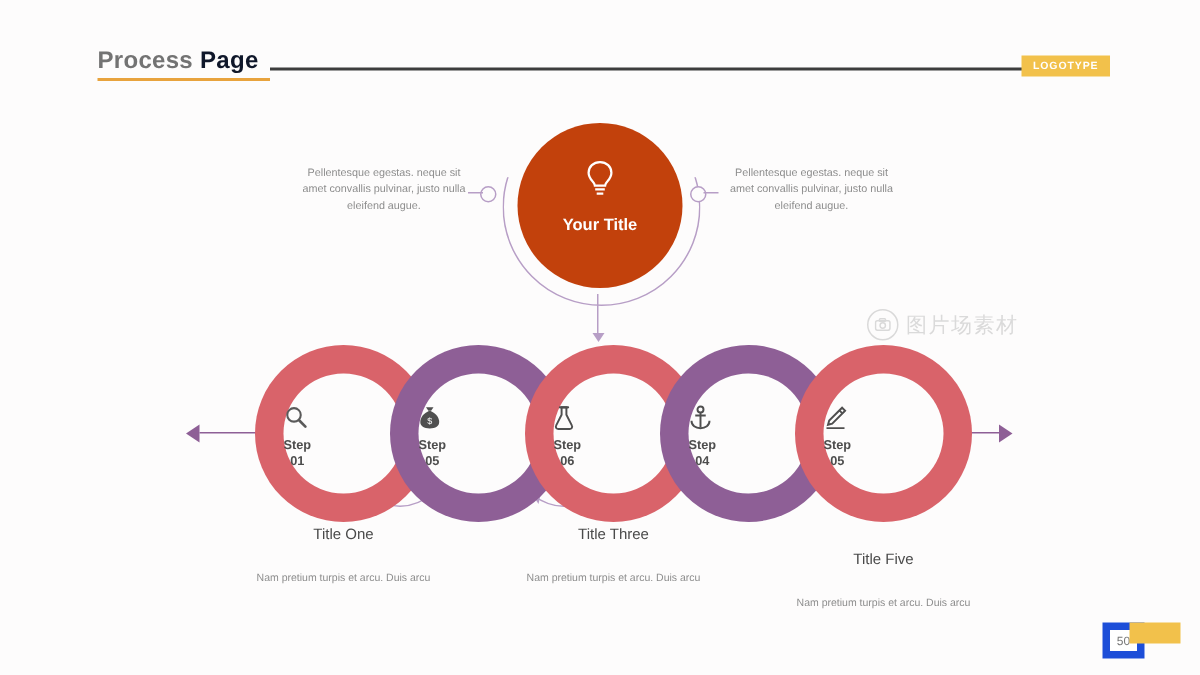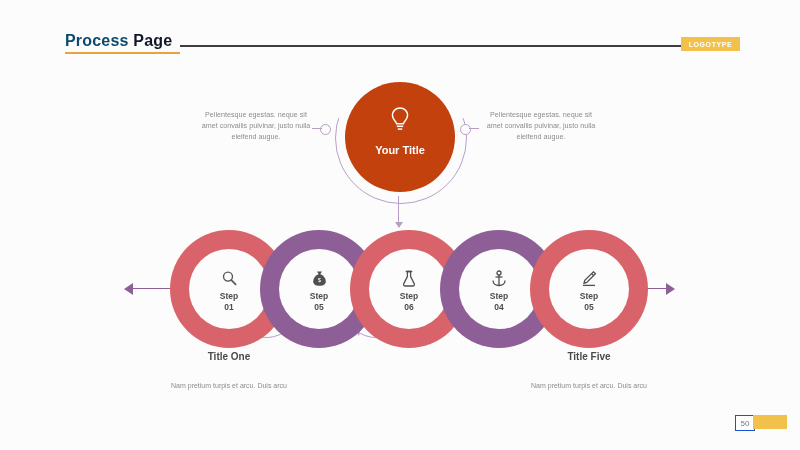--- a/index.html
+++ b/index.html
@@ -15,21 +15,21 @@
     background:#fdfcfc;
   }
   
   .header{
     position:absolute;left:65px;top:32px;width:675px;height:26px;
   }
   .title-block{
     position:absolute;left:0;top:0;
     font-size:16px;font-weight:bold;letter-spacing:.2px;
   }
-  .title-block .w1{color:#0c4a6e;}
+  .title-block .w1{color:#737373;}
   .title-block .w2{color:#0f172a;}
   .title-underline{
     position:absolute;left:0;top:20px;width:115px;height:2px;background:#e8a33d;
   }
   .header-rule{
     position:absolute;left:115px;top:13px;width:555px;height:2px;background:#3d3d3d;
   }
   .logo-badge{
     position:absolute;left:616px;top:5px;width:59px;height:14px;
     background:#f2c14b;color:#ffffff;font-size:7px;font-weight:bold;
@@ -80,32 +80,32 @@
     border-top:6px solid #b79ec6;
   }
   
   .chain{position:absolute;left:0;top:0;width:800px;height:450px;}
   .ring{
     position:absolute;width:118px;height:118px;border-radius:50%;
   }
   .ring .inner{
     position:absolute;left:19px;top:19px;width:80px;height:80px;border-radius:50%;
     background:#fdfcfc;display:flex;flex-direction:column;
-    align-items:center;justify-content:center;
+    align-items:flex-start;justify-content:center;
   }
   .step-text{
     font-size:8.5px;color:#4d4d4d;font-weight:bold;line-height:11px;text-align:center;
     margin-top:4px;
   }
   .icon-slot{height:18px;display:flex;align-items:center;justify-content:center;margin-top:4px;}
   .caption{
     position:absolute;width:120px;text-align:center;
   }
   .caption .cap-title{
-    font-size:10px;font-weight:bold;color:#4a4a4a;margin-bottom:19px;
+    font-size:10px;font-weight:normal;color:#4a4a4a;margin-bottom:19px;
   }
   .caption .cap-body{
     font-size:7px;line-height:10px;color:#8d8d8d;
   }
   .side-arrow{position:absolute;width:0;height:0;}
   .side-arrow.left{
     left:124px;top:283px;
     border-top:6px solid transparent;border-bottom:6px solid transparent;
     border-right:9px solid #8e5f96;
   }
@@ -123,21 +123,21 @@
     display:flex;align-items:center;gap:5px;opacity:.55;
   }
   .wm-circle{
     width:19px;height:19px;border-radius:50%;border:1.6px solid #bdbdbd;
     display:flex;align-items:center;justify-content:center;
   }
   .wm-text{font-size:14px;color:#bfbfbf;letter-spacing:1px;}
   
   .footer-num{
     position:absolute;left:735px;top:415px;width:18px;height:14px;
-    background:#ffffff;border:1px solid #1d4ed8;color:#777;
+    background:#ffffff;border:5px solid #1d4ed8;color:#777;
     font-size:8px;display:flex;align-items:center;justify-content:center;
   }
   .footer-bar{
     position:absolute;left:753px;top:415px;width:34px;height:14px;background:#f2c14b;
   }
   svg{display:block;}
 </style>
 </head>
 <body>
 
@@ -235,20 +235,24 @@
           <path d="M5.4 1.5 v5 L1.8 13.6 c-0.7 1.3 0.2 2.4 1.5 2.4 h7.4 c1.3 0 2.2 -1.1 1.5 -2.4 L8.6 6.5 v-5 Z" fill="none" stroke="#4f4f4f" stroke-width="1.3"></path>
           <line x1="4.3" y1="1.5" x2="9.7" y2="1.5" stroke="#4f4f4f" stroke-width="1.5" stroke-linecap="round"></line>
         </svg>
       </span>
       <span class="step-text">
         <span>Step</span><br>
         <span>06</span>
       </span>
     </div>
   </div>
+  <div class="caption" style="left:349px;top:351px;">
+    <div class="cap-title">Title Three</div>
+    <div class="cap-body">Nam pretium turpis et arcu. Duis arcu</div>
+  </div>
 
   <div class="ring" style="left:440px;top:230px;background:#8e5f96;">
     <div class="inner">
       <span class="icon-slot">
         <svg width="16" height="17" viewBox="0 0 16 17">
           <circle cx="8" cy="3" r="2" fill="none" stroke="#4f4f4f" stroke-width="1.3"></circle>
           <line x1="8" y1="5" x2="8" y2="15" stroke="#4f4f4f" stroke-width="1.3"></line>
           <line x1="4.5" y1="7" x2="11.5" y2="7" stroke="#4f4f4f" stroke-width="1.3"></line>
           <path d="M2 10.5 c0 3.2 2.7 5 6 5 s6 -1.8 6 -5" fill="none" stroke="#4f4f4f" stroke-width="1.3"></path>
         </svg>
@@ -268,22 +272,32 @@
           <line x1="10.6" y1="3.6" x2="12.6" y2="5.6" stroke="#4f4f4f" stroke-width="1.3"></line>
           <line x1="2" y1="15.4" x2="14" y2="15.4" stroke="#4f4f4f" stroke-width="1.3"></line>
         </svg>
       </span>
       <span class="step-text">
         <span>Step</span><br>
         <span>05</span>
       </span>
     </div>
   </div>
-  <div class="caption" style="left:529px;top:351px;">
+  <div class="caption" style="left:529px;top:368px;">
     <div class="cap-title">Title Five</div>
     <div class="cap-body">Nam pretium turpis et arcu. Duis arcu</div>
   </div>
 
+  <div class="watermark">
+    <span class="wm-circle">
+      <svg width="11" height="9" viewBox="0 0 11 9">
+        <rect x="0.7" y="1.8" width="9.6" height="6.3" rx="1.2" fill="none" stroke="#bdbdbd" stroke-width="1"></rect>
+        <rect x="3.3" y="0.5" width="4" height="1.6" rx="0.5" fill="none" stroke="#bdbdbd" stroke-width="1"></rect>
+        <circle cx="5.5" cy="5" r="1.8" fill="none" stroke="#bdbdbd" stroke-width="1"></circle>
+      </svg>
+    </span>
+    <span class="wm-text">图片场素材</span>
+  </div>
 
   <div class="footer-num">50</div>
   <div class="footer-bar"></div>
 
 </div>
 
 </body></html>

